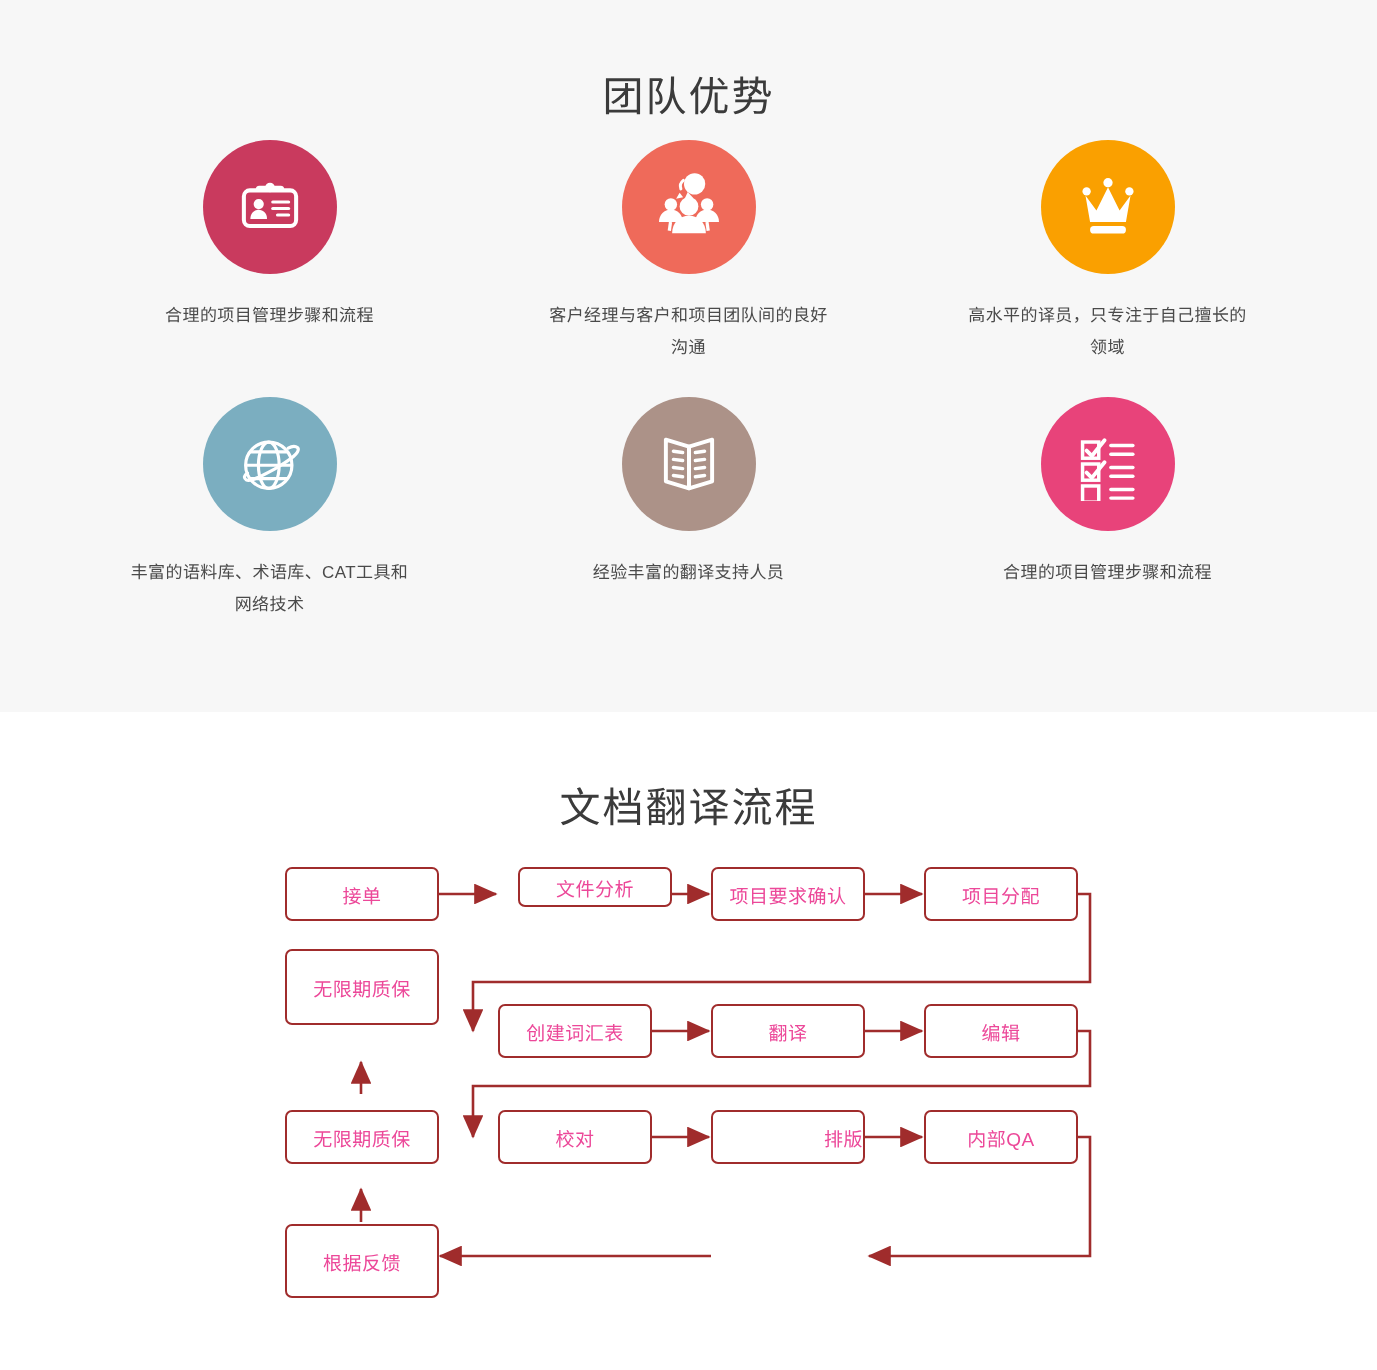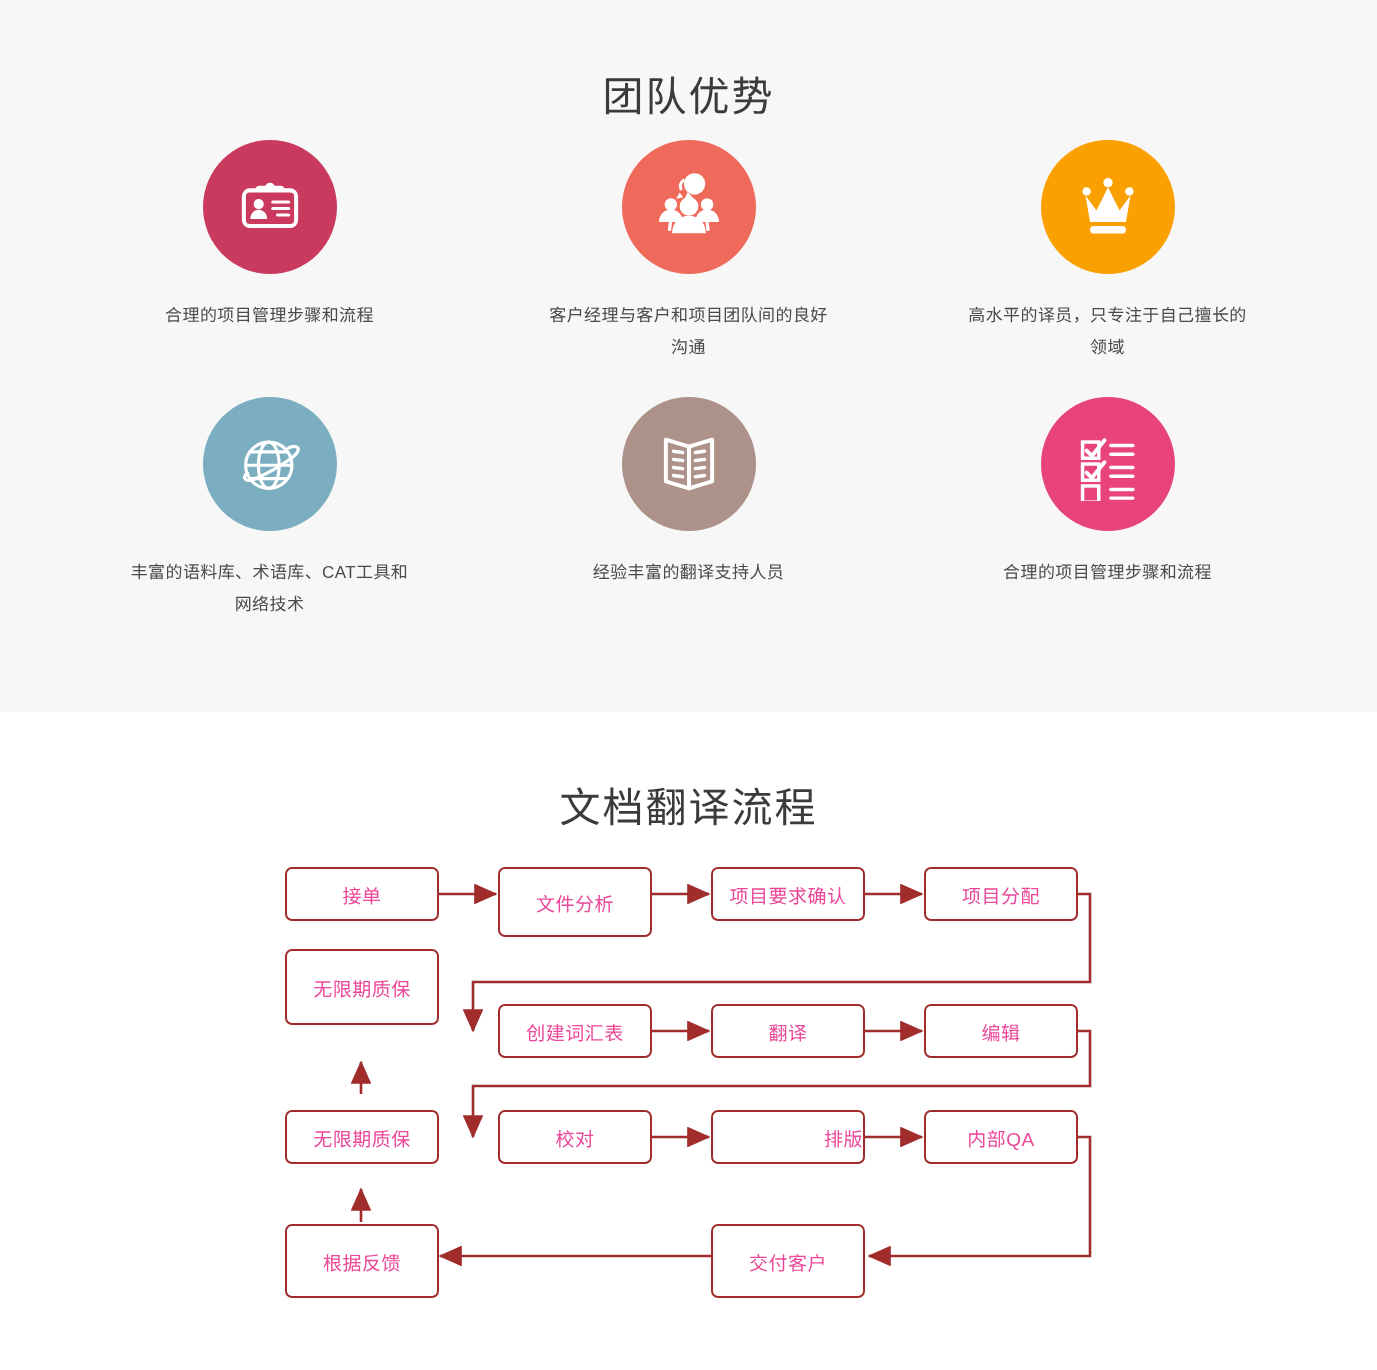--- a/index.html
+++ b/index.html
@@ -257,21 +257,21 @@
         <path d="M361 388 V355"></path>
 
         <path d="M361 1231 V1231"></path>
         <path d="M361 260 V228"></path>
       </g>
     </svg>
 
     <div class="flow-box" style="left:285px; top:33px; width:154px; height:54px;">
         <span>接单</span>
       </div>
-    <div class="flow-box" style="left:498px; top:33px; width:154px; height:70px;">
+    <div class="flow-box" style="left:518px; top:33px; width:154px; height:40px;">
         <span>文件分析</span>
       </div>
     <div class="flow-box" style="left:711px; top:33px; width:154px; height:54px;">
         <span>项目要求确认</span>
       </div>
     <div class="flow-box" style="left:924px; top:33px; width:154px; height:54px;">
         <span>项目分配</span>
       </div>
 
     <div class="flow-box" style="left:285px; top:115px; width:154px; height:76px;">
@@ -296,18 +296,15 @@
     <div class="flow-box" style="left:711px; top:276px; width:154px; height:54px;justify-content:flex-end;">
         <span>排版</span>
       </div>
     <div class="flow-box" style="left:924px; top:276px; width:154px; height:54px;">
         <span>内部QA</span>
       </div>
 
     <div class="flow-box" style="left:285px; top:390px; width:154px; height:74px;">
         <span>根据反馈</span>
       </div>
-    <div class="flow-box" style="left:711px; top:390px; width:154px; height:74px;">
-        <span>交付客户</span>
-      </div>
 
   </div>
 </section>
 
 </body></html>

